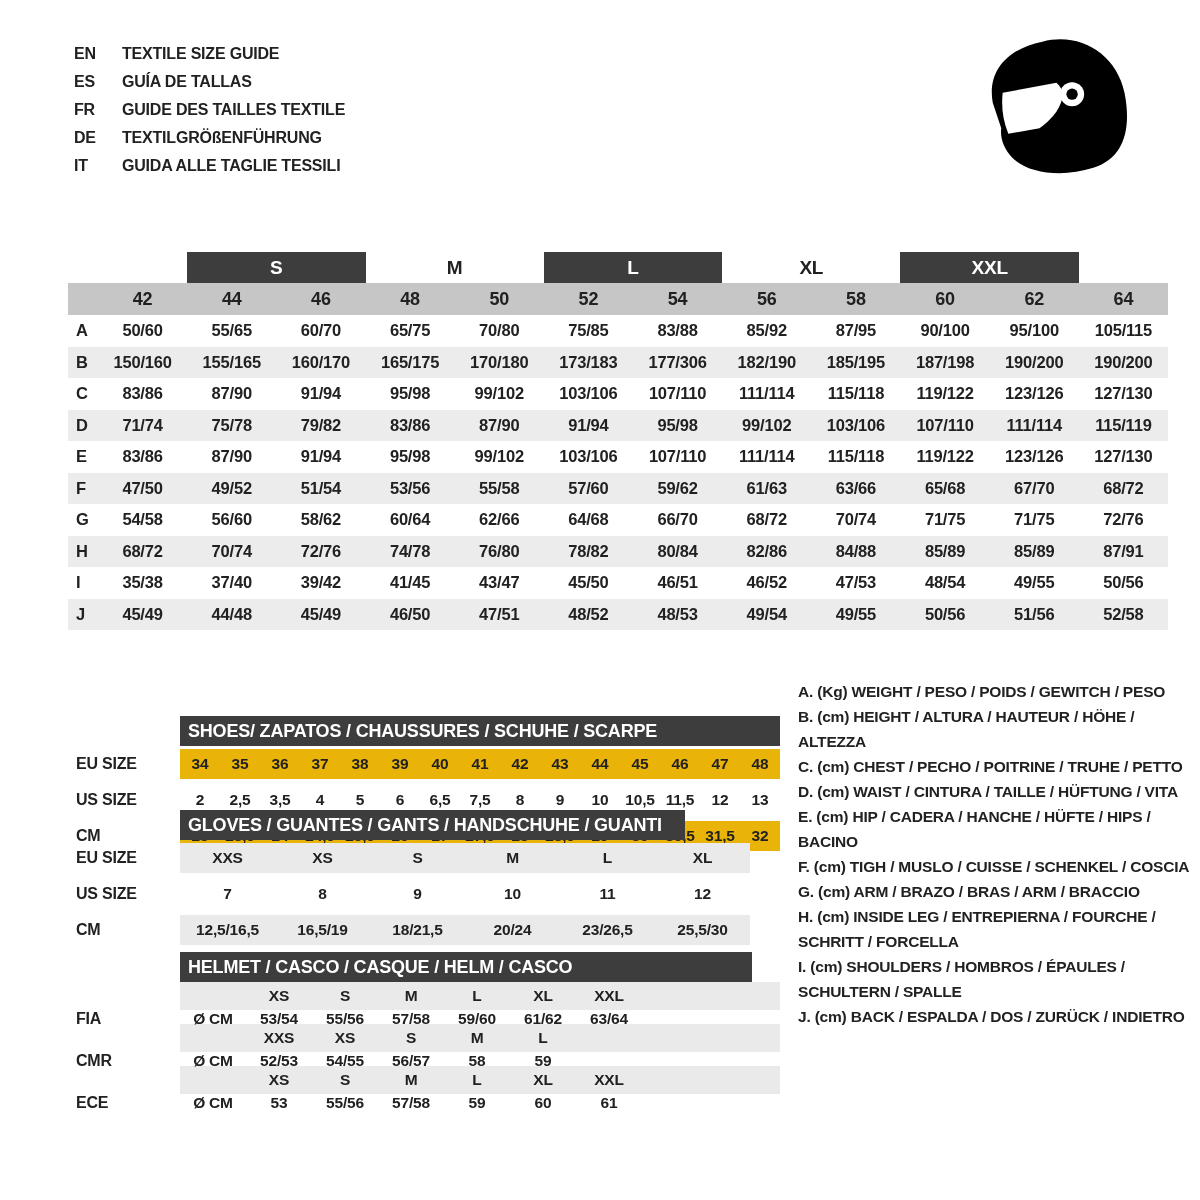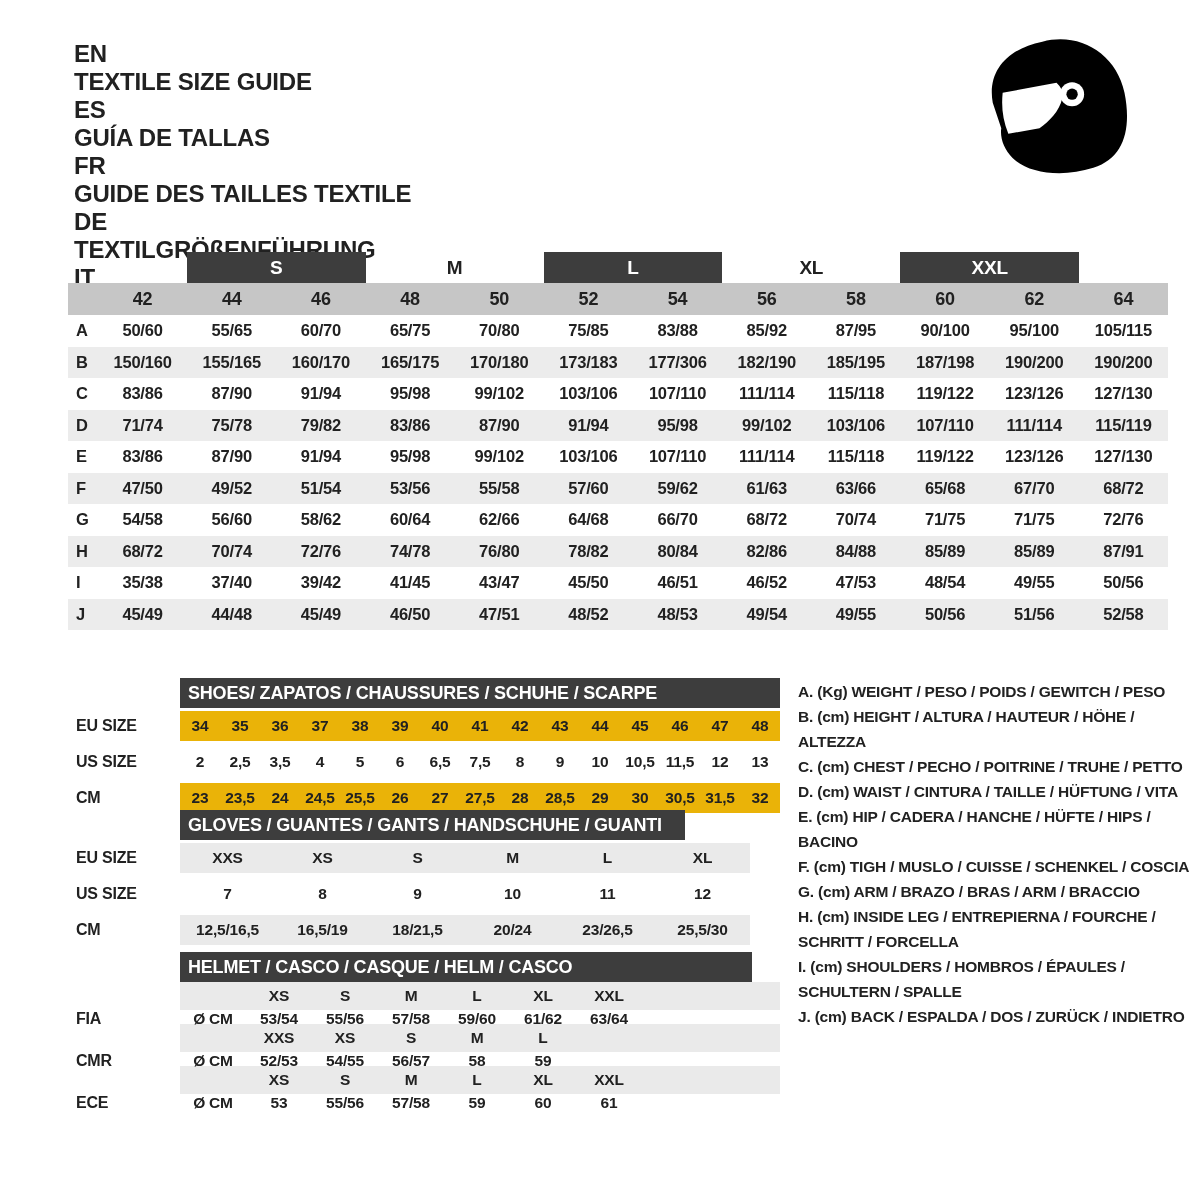--- a/index.html
+++ b/index.html
@@ -3,42 +3,42 @@
 <meta charset="utf-8">
 <style>
   * { margin:0; padding:0; box-sizing:border-box; }
   html,body { width:1200px; height:1200px; background:#fff; overflow:hidden;
     font-family:"Liberation Sans", sans-serif; font-weight:bold; color:#212121;
     letter-spacing:-0.2px; }
   .abs { position:absolute; }
 
   
   #lang-block { left:74px; top:40px; }
-  .lang-row { display:flex; line-height:28px; font-size:24px;flex-direction:column; }
+  .lang-row { display:flex; line-height:28px; font-size:16px; }
   .lang-code { width:48px; }
   .lang-label { }
 
   
   #helmet-icon { left:980px; top:28px; width:170px; height:172px; }
 
   
   #main-table { left:68px; top:252px; width:1100px; font-size:16.5px; }
   .mt-grid { display:grid; grid-template-columns:30px repeat(12, 1fr); align-items:center; }
   #mt-groups { height:31px; font-size:19px; }
   .mt-group { height:31px; line-height:31px; text-align:center; color:#212121; }
   .mt-group.boxed { background:#3d3d3d; color:#fff; }
   #mt-sizes { height:32px; background:#c6c6c6; font-size:18px; }
   .mt-row { height:31.5px; }
   .mt-row.shaded { background:#ececec; }
   .mt-cell { text-align:center; }
   .mt-label { text-align:left; padding-left:8px; }
 
   
   .sec { left:68px; width:712px; }
-  #shoes-sec  { top:678px; }
+  #shoes-sec  { top:716px; }
   #gloves-sec { top:810px; }
   #helmet-sec { top:952px; }
   .sec-bar { margin-left:112px; height:30px; line-height:30px; background:#3d3d3d;
     color:#fff; font-size:18px; padding-left:8px; }
   #shoes-bar  { width:600px; }
   #gloves-bar { width:505px; }
   #helmet-bar { width:572px; }
   .strip-row { display:grid; height:36px; align-items:center; font-size:15.5px; }
   .strip-label { text-align:left; padding-left:8px; font-size:16px; }
   .shoes-row  { grid-template-columns:112px repeat(15, 40px); }

